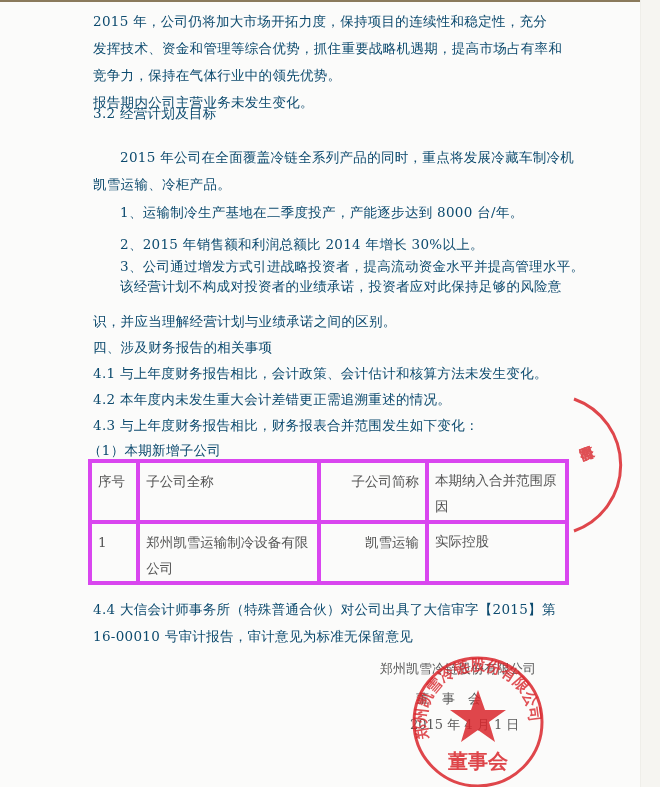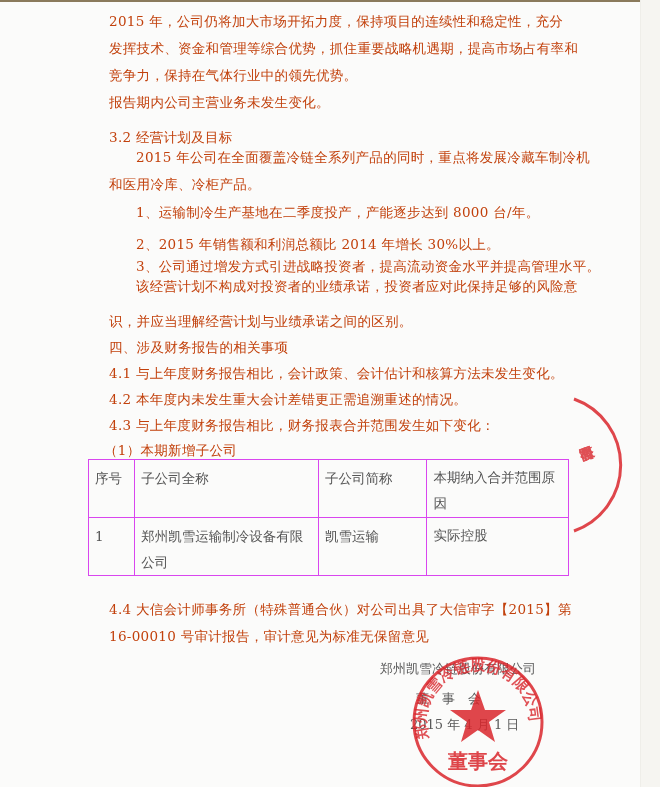--- a/index.html
+++ b/index.html
@@ -8,54 +8,54 @@
       background: #fbfbfa;
       font-family: "DejaVu Serif", "Liberation Serif", serif;
       color: #4a4a4a;
       position: relative;
     }
     .top-rule { position: absolute; left: 0; top: 0; width: 660px; height: 2px; background: #8a7a5c; }
     .right-edge { position: absolute; left: 640px; top: 0; width: 20px; height: 787px; background: #f6f5f1; border-left: 1px solid #efeee9; }
     .page { position: absolute; left: 0; top: 0; width: 660px; height: 787px; }
     .line {
       position: absolute; left: 93px; font-size: 13.5px; line-height: 18px;
-      white-space: nowrap; letter-spacing: 0.3px; color: #c2410c; margin-left: 16px;
+      white-space: nowrap; letter-spacing: 0.3px; color: #0c4a6e;
     }
     .indent { left: 120px; }
     table.sub {
       position: absolute; left: 88px; top: 459px; width: 481px;
       border-collapse: collapse; font-size: 13.5px; color: #555;
     }
     table.sub td {
-      border: 1px solid #d946ef; vertical-align: top;
+      border: 4px solid #d946ef; vertical-align: top;
       padding: 5px 6px 0 6px; line-height: 26px;
     }
     table.sub tr.head td { height: 48px; }
     table.sub tr.row td { height: 48px; }
     .c1 { width: 33px; }
     .c2 { width: 170px; }
-    .c3 { width: 95px; }
+    .c3 { width: 95px; text-align: right; }
     .c4 { width: 128px; font-family: Liberation Serif, serif; }
     .stamp { position: absolute; pointer-events: none; }
     .sig { position: absolute; font-size: 13px; color: #5a5a5a; white-space: nowrap; }
   </style>
 </head>
 <body>
 
 <div class="top-rule"></div>
 <div class="right-edge"></div>
 
 <div class="page">
   <div class="line" style="top:12px">2015 年，公司仍将加大市场开拓力度，保持项目的连续性和稳定性，充分</div>
   <div class="line" style="top:39px">发挥技术、资金和管理等综合优势，抓住重要战略机遇期，提高市场占有率和</div>
   <div class="line" style="top:66px">竞争力，保持在气体行业中的领先优势。</div>
   <div class="line" style="top:93px">报告期内公司主营业务未发生变化。</div>
-  <div class="line" style="top:128px">3.2 经营计划及目标</div>
+  <div class="line" style="top:104px">3.2 经营计划及目标</div>
   <div class="line indent" style="top:148px">2015 年公司在全面覆盖冷链全系列产品的同时，重点将发展冷藏车制冷机</div>
-  <div class="line" style="top:175px">和医用冷库、冷柜产品。</div>
+  <div class="line" style="top:175px">凯雪运输、冷柜产品。</div>
   <div class="line indent" style="top:203px">1、运输制冷生产基地在二季度投产，产能逐步达到 8000 台/年。</div>
   <div class="line indent" style="top:235px">2、2015 年销售额和利润总额比 2014 年增长 30%以上。</div>
   <div class="line indent" style="top:257px">3、公司通过增发方式引进战略投资者，提高流动资金水平并提高管理水平。</div>
   <div class="line indent" style="top:277px">该经营计划不构成对投资者的业绩承诺，投资者应对此保持足够的风险意</div>
   <div class="line" style="top:312px">识，并应当理解经营计划与业绩承诺之间的区别。</div>
   <div class="line" style="top:338px">四、涉及财务报告的相关事项</div>
   <div class="line" style="top:364px">4.1 与上年度财务报告相比，会计政策、会计估计和核算方法未发生变化。</div>
   <div class="line" style="top:390px">4.2 本年度内未发生重大会计差错更正需追溯重述的情况。</div>
   <div class="line" style="top:416px">4.3 与上年度财务报告相比，财务报表合并范围发生如下变化：</div>
   <div class="line" style="top:441px; left:88px">（1）本期新增子公司</div>

